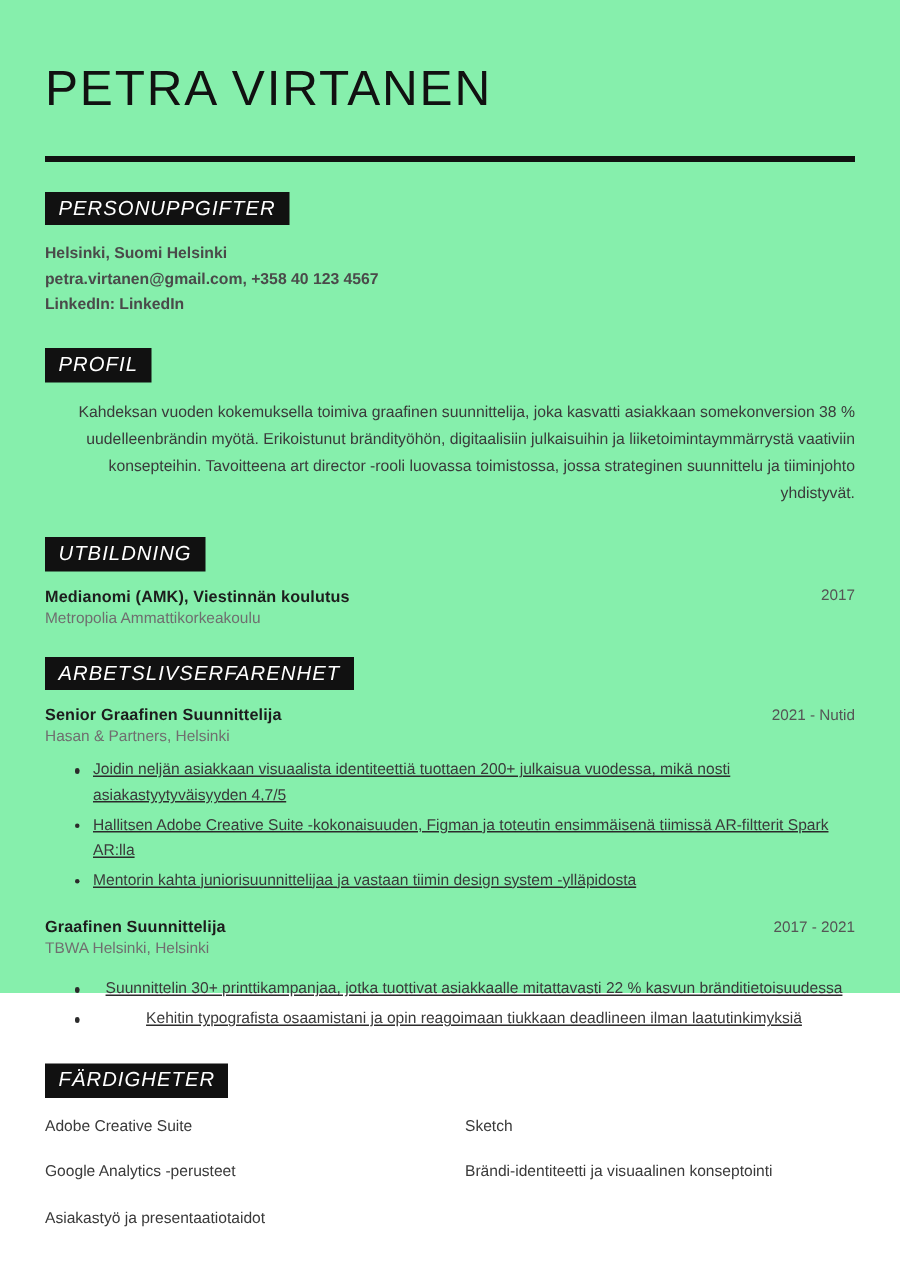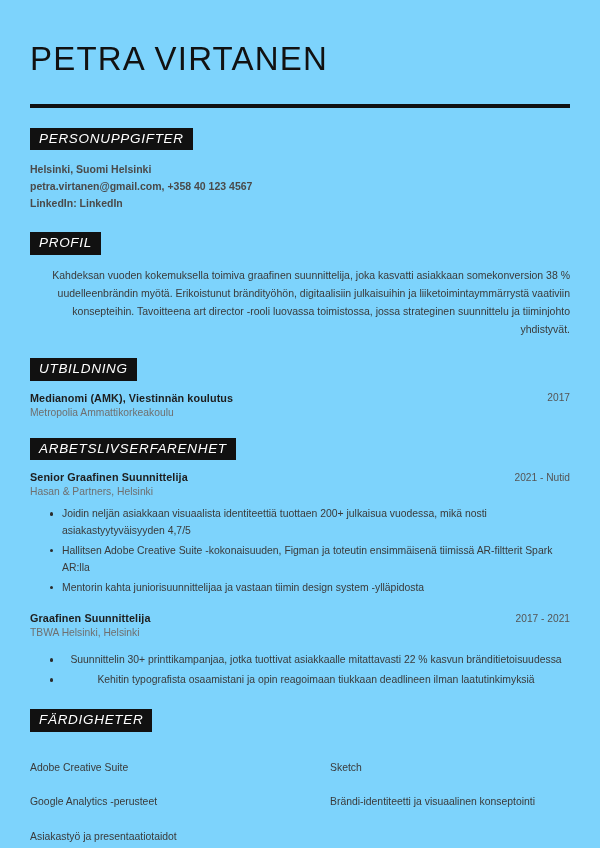--- a/index.html
+++ b/index.html
@@ -10,22 +10,22 @@
   body {
     width: 600px;
     height: 848px;
     font-family: "Liberation Sans", sans-serif;
     color: #2b2b2b;
     overflow: hidden;
   }
   .page {
     position: relative;
     width: 600px;
-    height: 848px;
-    background: #7dd3fc;
+    height: 662px;
+    background: #86efac;
     box-sizing: border-box;
     padding: 0 30px;
   }
 
   
   .name-heading {
     margin: 0;
     padding-top: 40px;
     font-size: 33px;
     font-weight: 400;
@@ -101,20 +101,21 @@
     margin-top: 3px;
     font-size: 10.3px;
     color: #6f6f6f;
   }
 
   
   .bullets {
     margin: 9px 0 0 0;
     padding-left: 20px;
     list-style: none;
+    text-decoration: underline;
   }
   .bullets li {
     position: relative;
     font-size: 10.4px;
     line-height: 1.62;
     color: #3a3a3a;
     margin-bottom: 3px;
     padding-left: 12px;
   }
   .bullets li::before {
@@ -127,26 +128,25 @@
     border-radius: 50%;
     background: #2b2b2b;
   }
 
   
   .entry.spaced { margin-top: 16px; }
   .bullets.gap-top { margin-top: 14px; text-align: center; }
 
   
   .skills-grid {
-    margin-top: 29px;
+    margin-top: 13px;
     display: grid;
     grid-template-columns: 280px 1fr;
     row-gap: 16px;
     column-gap: 0;
-    gap: 20px;
   }
   .skill-item {
     font-size: 10.4px;
     color: #3a3a3a;
     line-height: 1.4;
   }
 </style>
 </head>
 <body>
 

